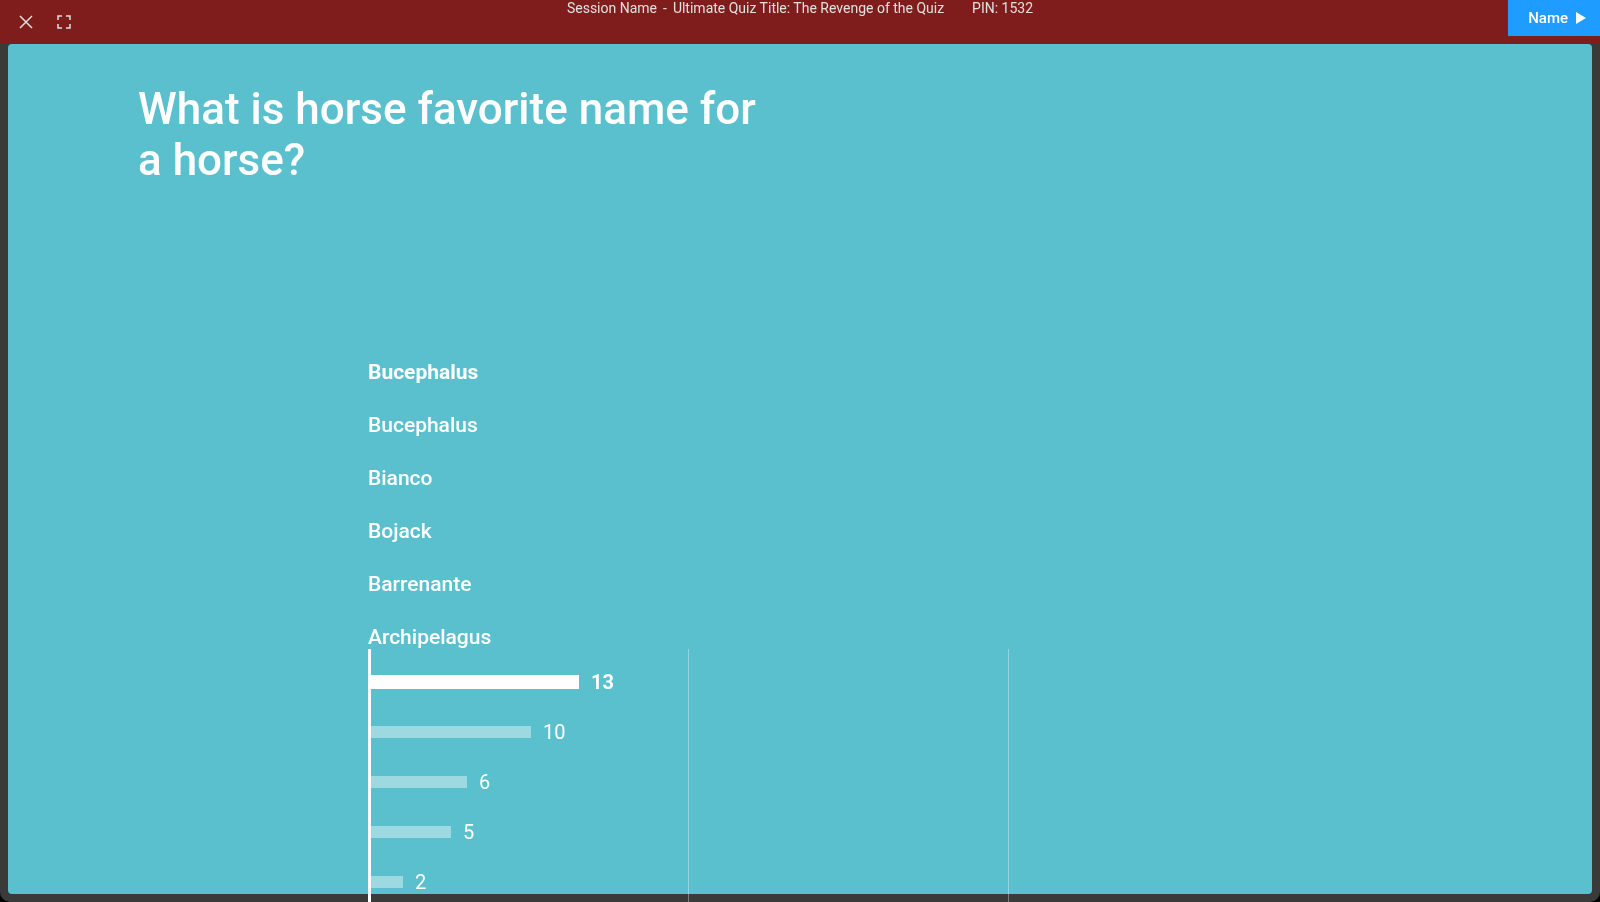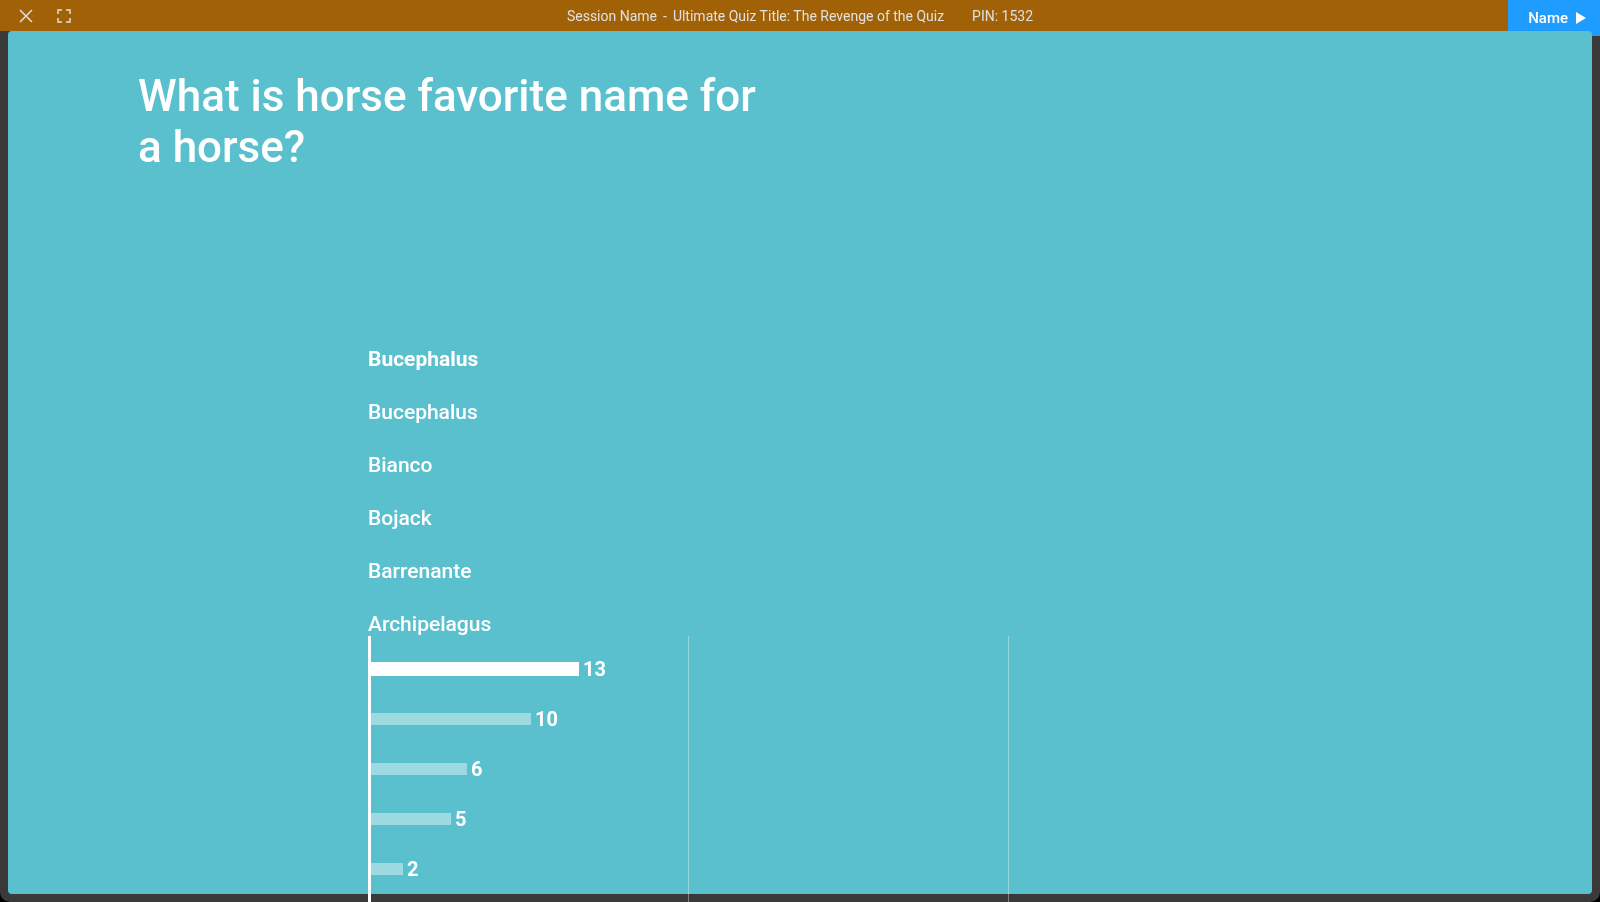--- a/index.html
+++ b/index.html
@@ -12,24 +12,23 @@
     }
     .frame {
       width: 100%;
       height: 100%;
       background: #3a3a3a;
       border-radius: 10px;
       display: flex;
       flex-direction: column;
     }
     .topbar {
-      height: 31px;
-      background: #a16207;
-      display: flex;
-      align-items: center;
+      height: 44px;
+      background: #7f1d1d;
+      display: flex;
       color: #e0e0e0;
       font-size: 14px;
       position: relative;
     }
     .topbar-left {
       display: flex;
       align-items: center;
       gap: 18px;
       padding-left: 16px;
     }
@@ -167,30 +166,30 @@
       background: #fff;
     }
     .bars {
       position: relative;
       padding-top: 8px;
     }
     .bar-row {
       display: flex;
       align-items: center;
       height: 50px;
-      gap: 0;
+      gap: 8px;
     }
     .bar {
       height: 12px;
       background: #9dd9e1;
     }
     .bar.winner { background: #fff; height: 14px; }
     .bar-val {
       font-size: 20px;
-      font-weight: 700;
+      font-weight: 400;
       color: #fff;
       margin-left: 4px;
     }
     .bar-val.winner { font-weight: 700; }
   </style>
 </head>
 <body>
 
 <div class="frame">
   <div class="topbar">

